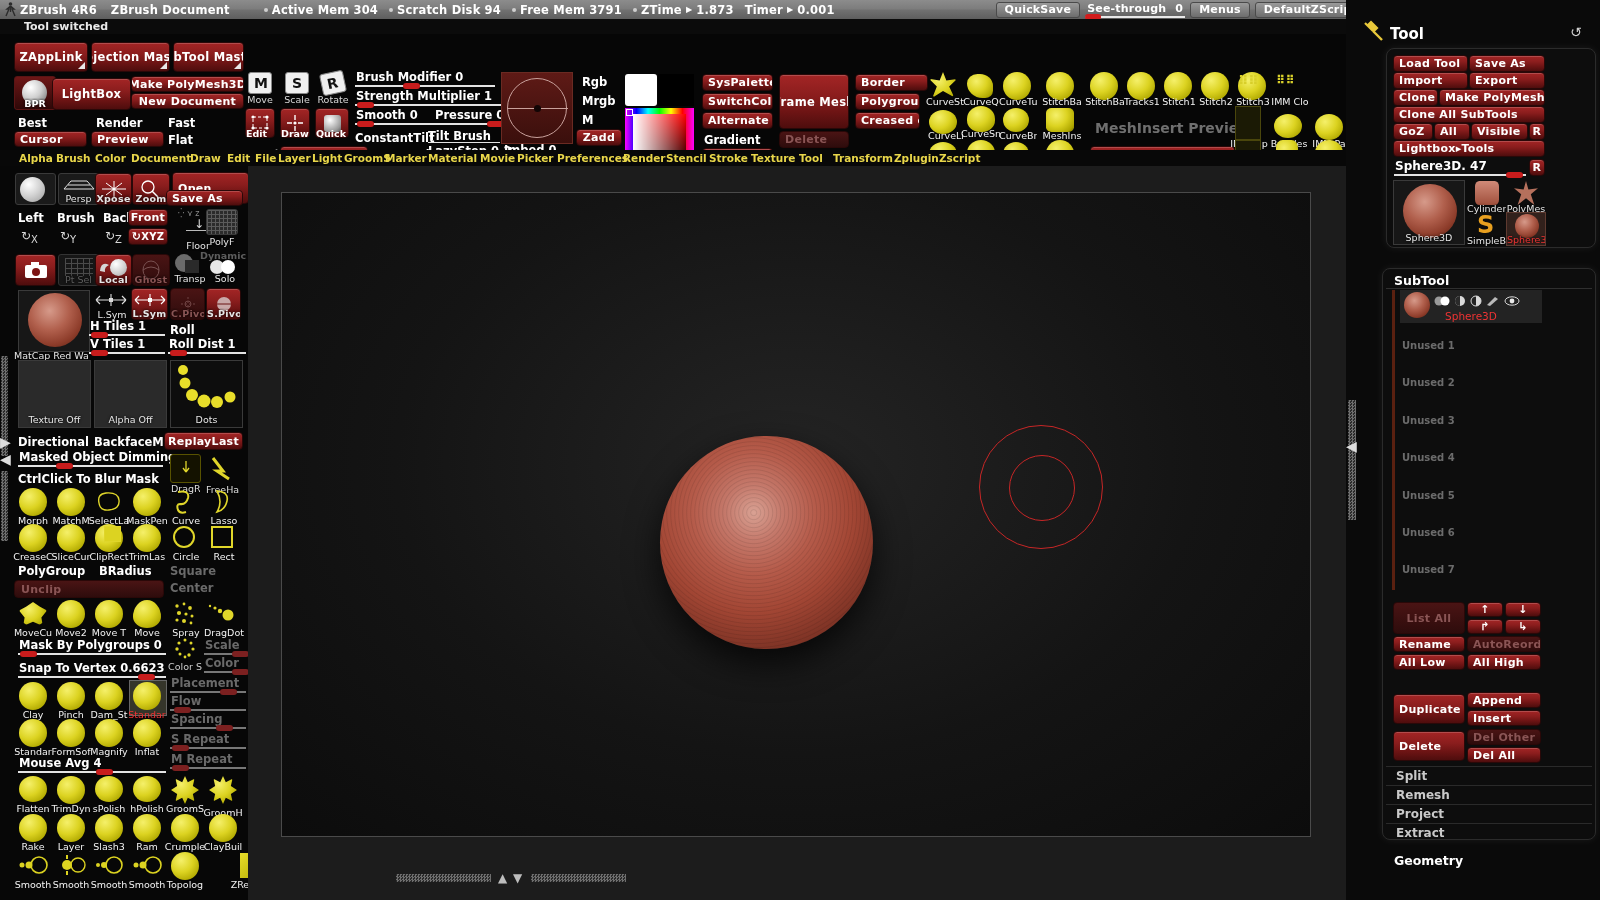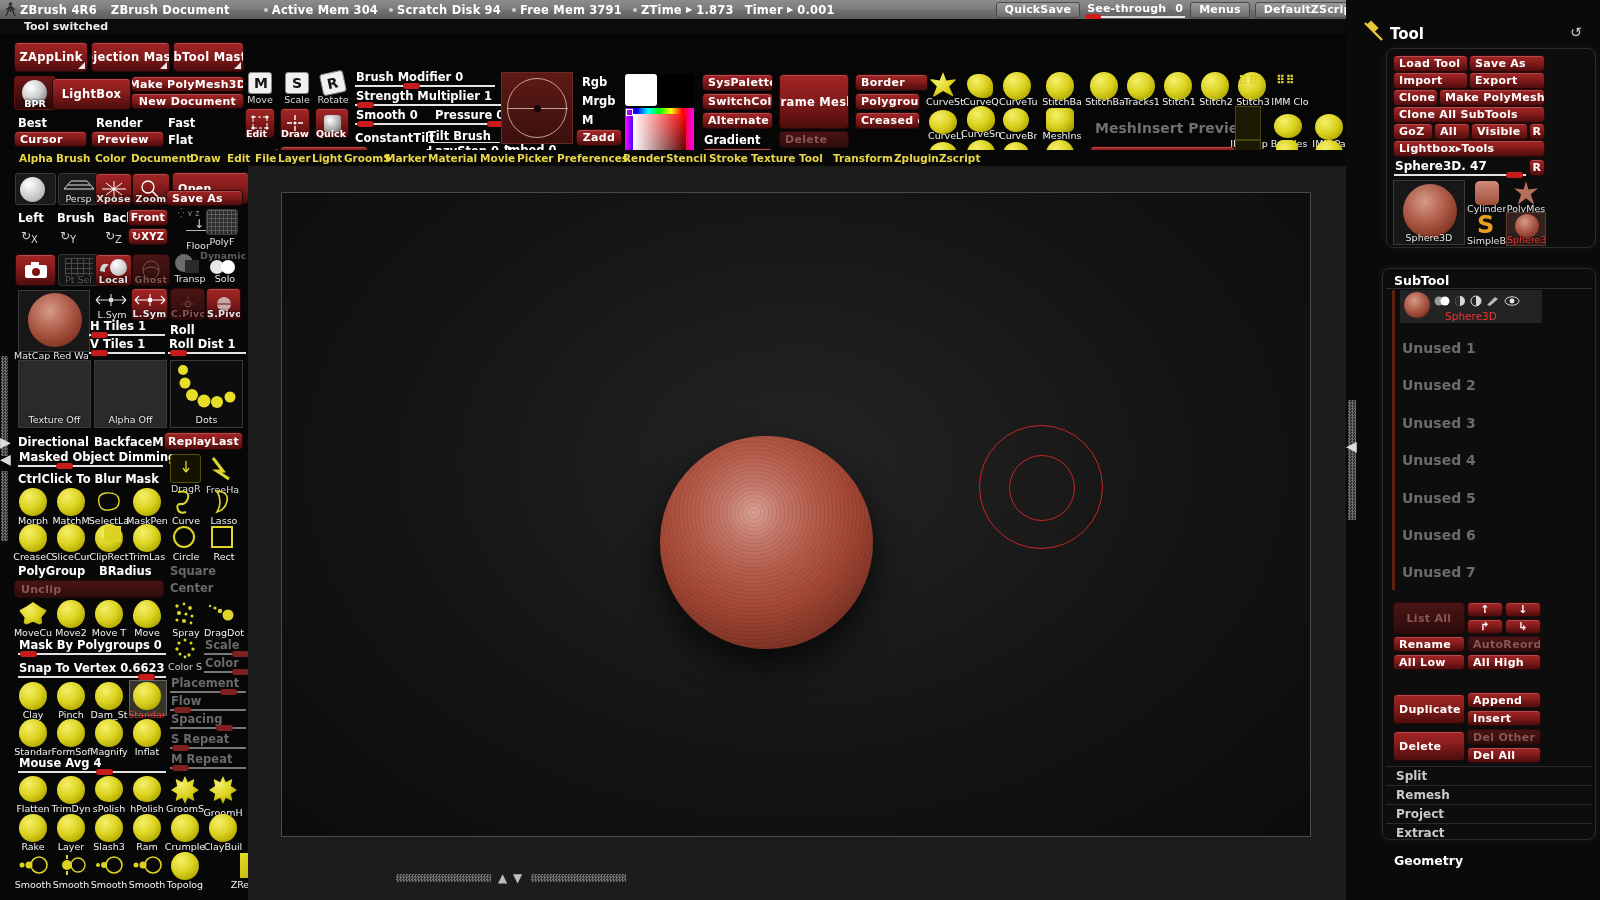--- a/index.html
+++ b/index.html
@@ -77,21 +77,21 @@
   #brushcursor{position:absolute;left:697px;top:232px;width:124px;height:124px;border:1px solid #c62626;border-radius:50%;}
   #brushcursor .inner{position:absolute;left:29px;top:29px;width:66px;height:66px;border:1px solid #c62626;border-radius:50%;}
   
   .edgearrow{position:absolute;color:#fff;font-size:12px;}
   #botbar{position:absolute;left:248px;top:866px;width:1098px;height:34px;background:#1c1c1c;}
   .dither{background-image:repeating-conic-gradient(#6e6e6e 0% 25%,#2a2a2a 0% 50%);background-size:3px 3px;}
   
   #rightpanel{position:absolute;left:1346px;top:0px;width:254px;height:900px;background:#0a0a0a;}
   .panelbox{background:#0d0d0d;border:1px solid #2b2b2b;border-radius:8px;box-shadow:0 0 9px rgba(255,255,255,.07);}
   .ptitle{color:#fff;font-weight:bold;font-size:13px;}
-  .sub-item{color:#6b6b6b;font-size:14px;font-weight:bold;}
+  .sub-item{color:#6b6b6b;font-size:10px;font-weight:bold;}
   .menurow{color:#c9c9c9;font-size:12px;font-weight:bold;border-top:1px solid #2a2a2a;display:flex;align-items:center;padding-left:10px;}
   .thumbcell{background:#171717;border:1px solid #3a3a3a;position:relative;}
   .sph-mini{border-radius:50%;background:radial-gradient(circle at 40% 33%,#d69a8a,#b1604d 40%,#8d3c2a 70%,#4e1c0d);}
   .yellowball{border-radius:50%;background:radial-gradient(circle at 36% 30%,#f5f06a,#dcd321 45%,#b0a800 80%,#6e6900);}
   .ylabel{color:#f2f2f2;font-size:9.5px;text-align:center;white-space:nowrap;overflow:hidden;}
 </style>
 </head>
 <body>
 
 <div id="titlebar">

